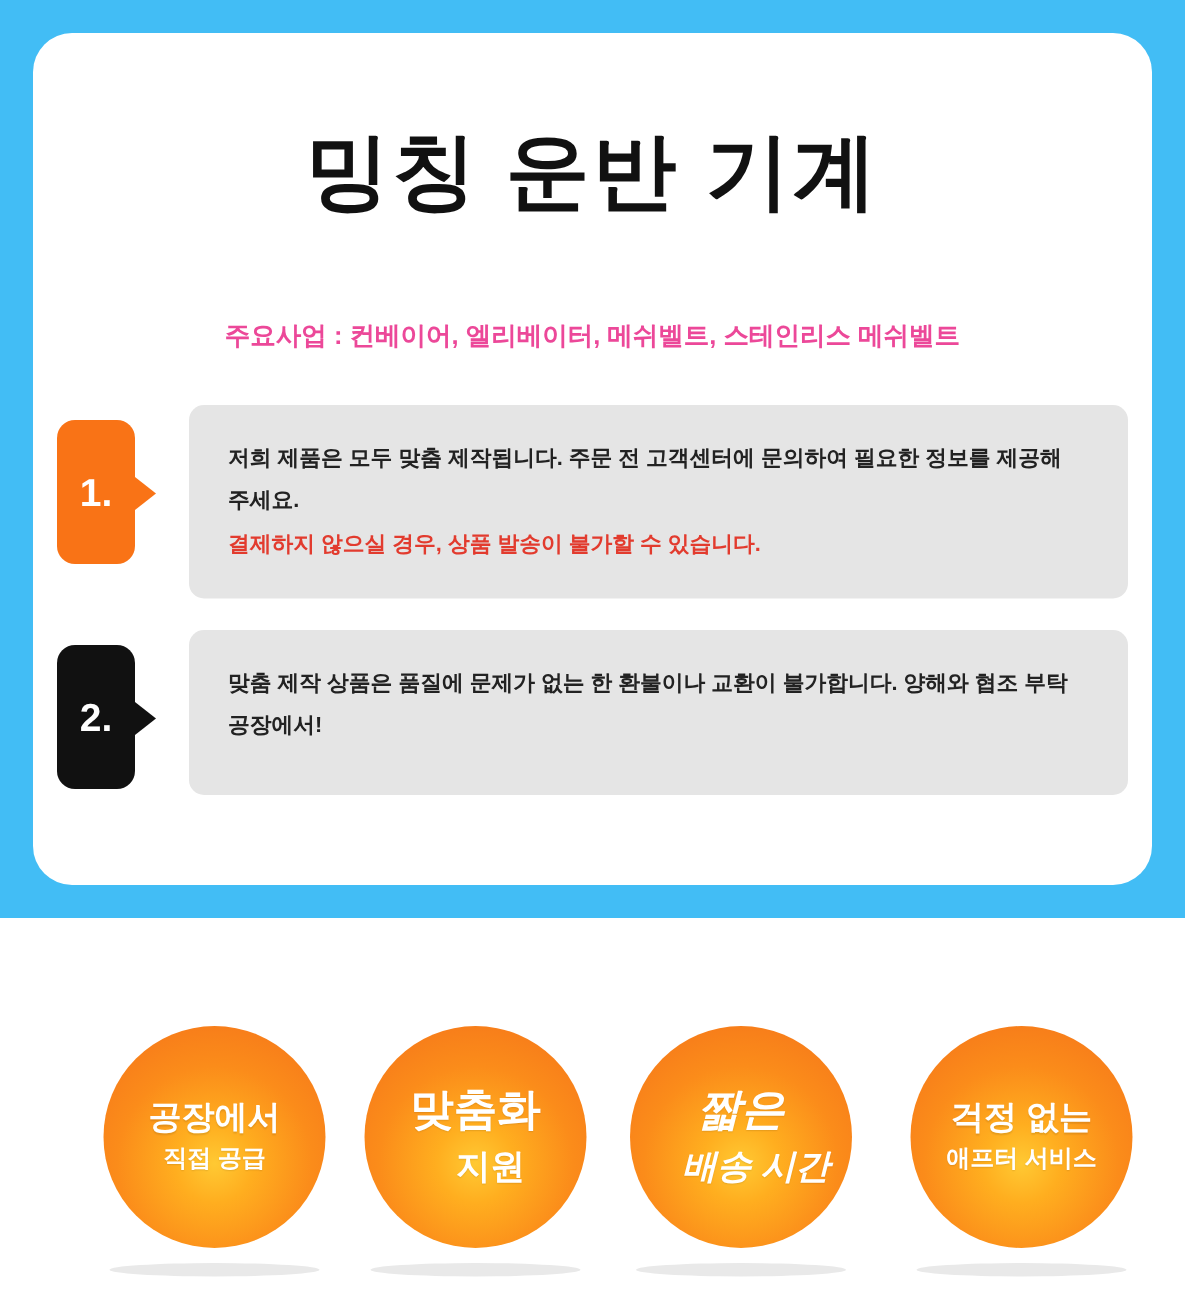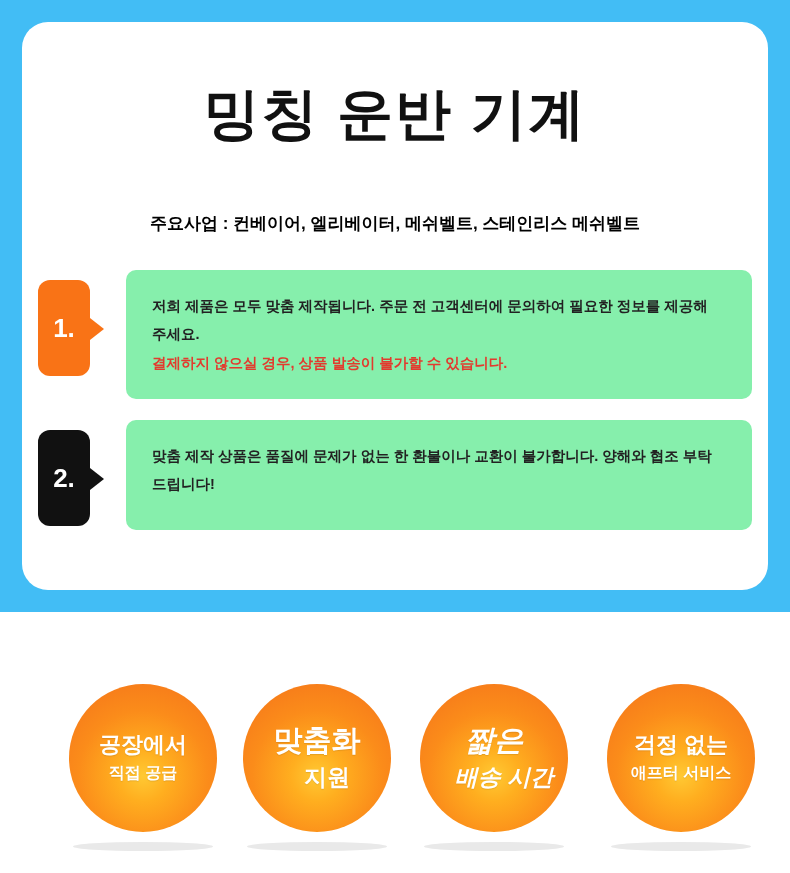--- a/index.html
+++ b/index.html
@@ -45,21 +45,21 @@
     line-height: 1.2;
   }
 
   .subtitle {
     position: absolute;
     left: 0; top: 190px;
     width: 746px;
     text-align: center;
     font-size: 17px;
     font-weight: bold;
-    color: #000000;
+    color: #ec4899;
   }
 
   
   .note-row {
     position: absolute;
     left: 16px;
     width: 714px;
     height: 110px;
   }
   .note-row.row1 { top: 248px; }
@@ -93,21 +93,21 @@
   }
   .pointer.orange { border-left: 14px solid #f97316; }
   .pointer.dark   { border-left: 14px solid #111111; }
 
   .note-box {
     position: absolute;
     left: 88px;
     top: 0;
     width: 626px;
     min-height: 110px;
-    background: #86efac;
+    background: #e5e5e5;
     border-radius: 10px;
     padding: 22px 26px;
   }
   .note-box p {
     font-size: 14.5px;
     line-height: 1.95;
     color: #222222;
     font-weight: bold;
   }
   .note-box p.warn { color: #e23b2e; }
@@ -191,21 +191,21 @@
         <p>저희 제품은 모두 맞춤 제작됩니다. 주문 전 고객센터에 문의하여 필요한 정보를 제공해 주세요.</p>
         <p class="warn">결제하지 않으실 경우, 상품 발송이 불가할 수 있습니다.</p>
       </div>
     </div>
 
     <div class="note-row row2">
       <div class="badge dark">2.</div>
       <div class="pointer dark"></div>
       <div class="note-box">
         <p>맞춤 제작 상품은 품질에 문제가 없는 한 환불이나 교환이 불가합니다. 양해와 협조 부탁</p>
-        <p>드립니다!</p>
+        <p>공장에서!</p>
       </div>
     </div>
 
   </div>
 </div>
 
 <div class="features">
 
   <div class="circle-wrap c0">
     <div class="circle small">

